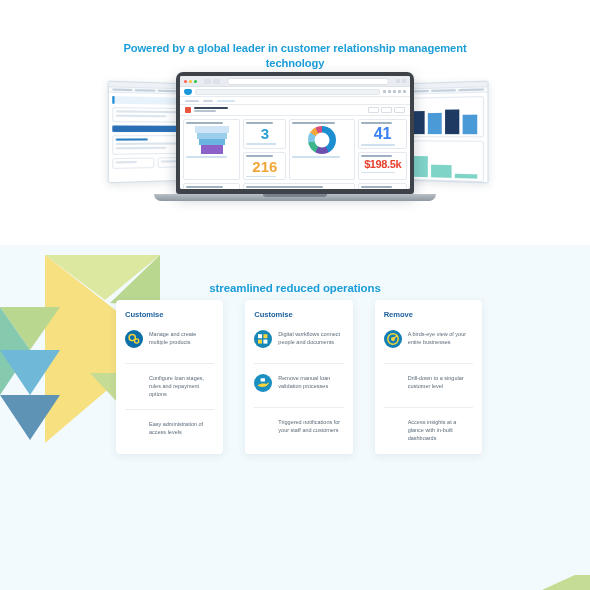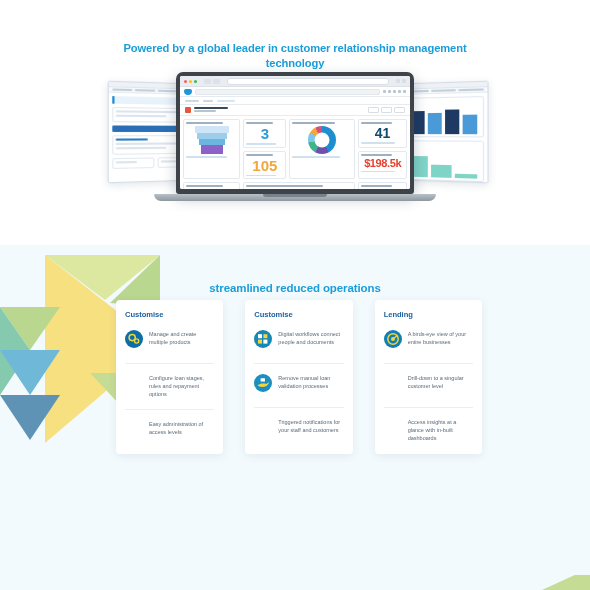--- a/index.html
+++ b/index.html
@@ -299,21 +299,21 @@
     margin-top: 2px;
   }
   .metric {
     text-align: center;
     font-weight: bold;
     line-height: 1;
     font-family: "Liberation Sans", sans-serif;
   }
   .metric.m-teal { color: #2b9fd4; font-size: 15px; }
   .metric.m-orange { color: #f2a63b; font-size: 15px; }
-  .metric.m-orange2 { color: #0c4a6e; font-size: 14px; }
+  .metric.m-orange2 { color: #3b82f6; font-size: 16px; }
   .metric.m-red { color: #e8402f; font-size: 11px; letter-spacing: -0.4px; }
 
   
   .funnel { display: flex; flex-direction: column; align-items: center; gap: 0; }
   .funnel span { display: block; }
   .donut {
     width: 28px; height: 28px;
     border-radius: 50%;
     margin: 1px auto;
     background:
@@ -623,21 +623,21 @@
               </div>
 
               <div class="widget">
                 <div class="w-title"></div>
                 <div class="metric m-orange2">41</div>
                 <div class="w-foot"></div>
               </div>
 
               <div class="widget">
                 <div class="w-title"></div>
-                <div class="metric m-orange">105</div>
+                <div class="metric m-orange">216</div>
                 <div class="w-foot"></div>
               </div>
 
               <div class="widget">
                 <div class="w-title"></div>
                 <div class="metric m-red">$198.5k</div>
                 <div class="w-foot"></div>
               </div>
 
               <div class="widget">
@@ -729,21 +729,21 @@
         </div>
         <div class="f-text">Remove manual loan validation processes</div>
       </div>
 
       <div class="feature-row no-icon">
         <div class="f-text">Triggered notifications for your staff and customers</div>
       </div>
     </div>
 
     <div class="card">
-      <div class="card-title">Lending</div>
+      <div class="card-title">Remove</div>
 
       <div class="feature-row">
         <div class="f-icon icon-eye">
           <svg viewBox="0 0 18 18" width="18" height="18">
             <circle cx="9" cy="9" r="5.2" fill="none" stroke="#f5d33a" stroke-width="1.5"></circle>
             <circle cx="9" cy="9" r="2" fill="#f5d33a"></circle>
             <path d="M9 9 L13.6 5.2" stroke="#f5d33a" stroke-width="1.4" fill="none"></path>
           </svg>
         </div>
         <div class="f-text">A birds-eye view of your entire businesses</div>

